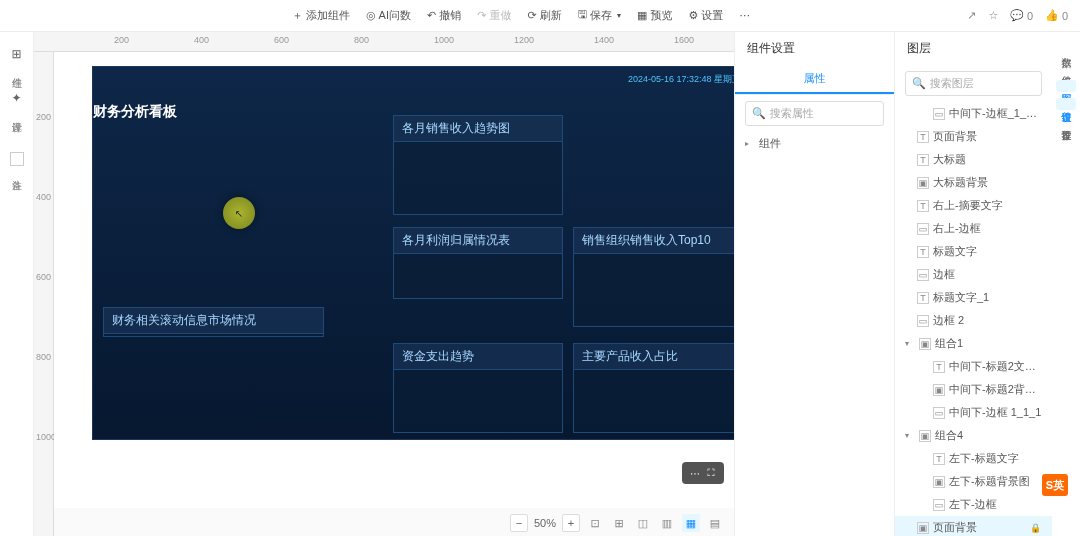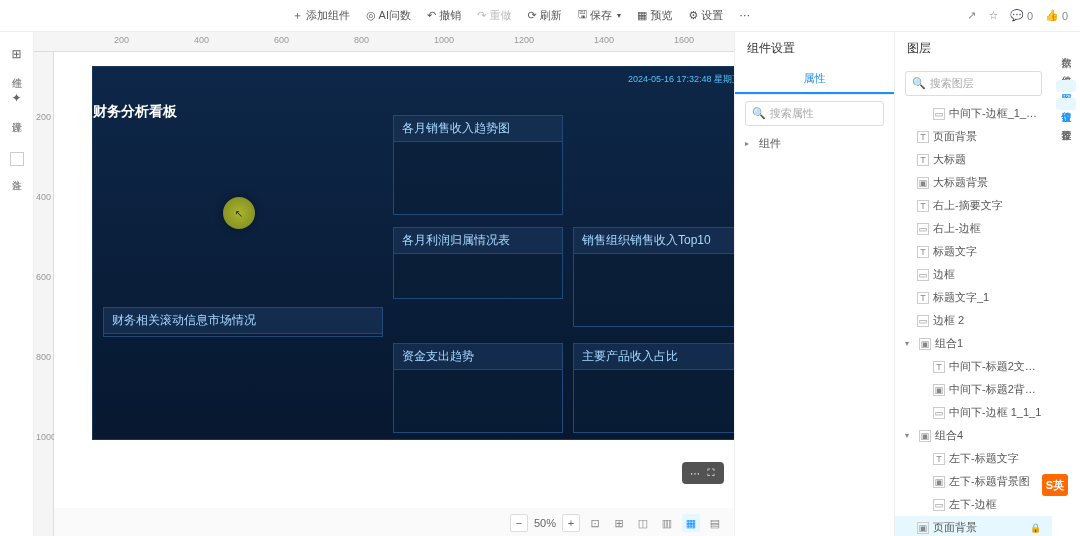--- a/index.html
+++ b/index.html
@@ -165,21 +165,21 @@
 
         <div class="dash-panel" style="left:300px;top:48px;width:170px;height:100px">
             <div class="dash-panel-title">各月销售收入趋势图</div>
           </div>
         <div class="dash-panel" style="left:300px;top:160px;width:170px;height:72px">
             <div class="dash-panel-title">各月利润归属情况表</div>
           </div>
         <div class="dash-panel" style="left:480px;top:160px;width:170px;height:100px">
             <div class="dash-panel-title">销售组织销售收入Top10</div>
           </div>
-        <div class="dash-panel" style="left:10px;top:240px;width:280px;height:30px">
+        <div class="dash-panel" style="left:10px;top:240px;width:221px;height:30px">
             <div class="dash-panel-title">财务相关滚动信息市场情况</div>
           </div>
         <div class="dash-panel" style="left:480px;top:276px;width:170px;height:90px">
             <div class="dash-panel-title">主要产品收入占比</div>
           </div>
         <div class="dash-panel" style="left:300px;top:276px;width:170px;height:90px">
             <div class="dash-panel-title">资金支出趋势</div>
           </div>
       </div>
 

